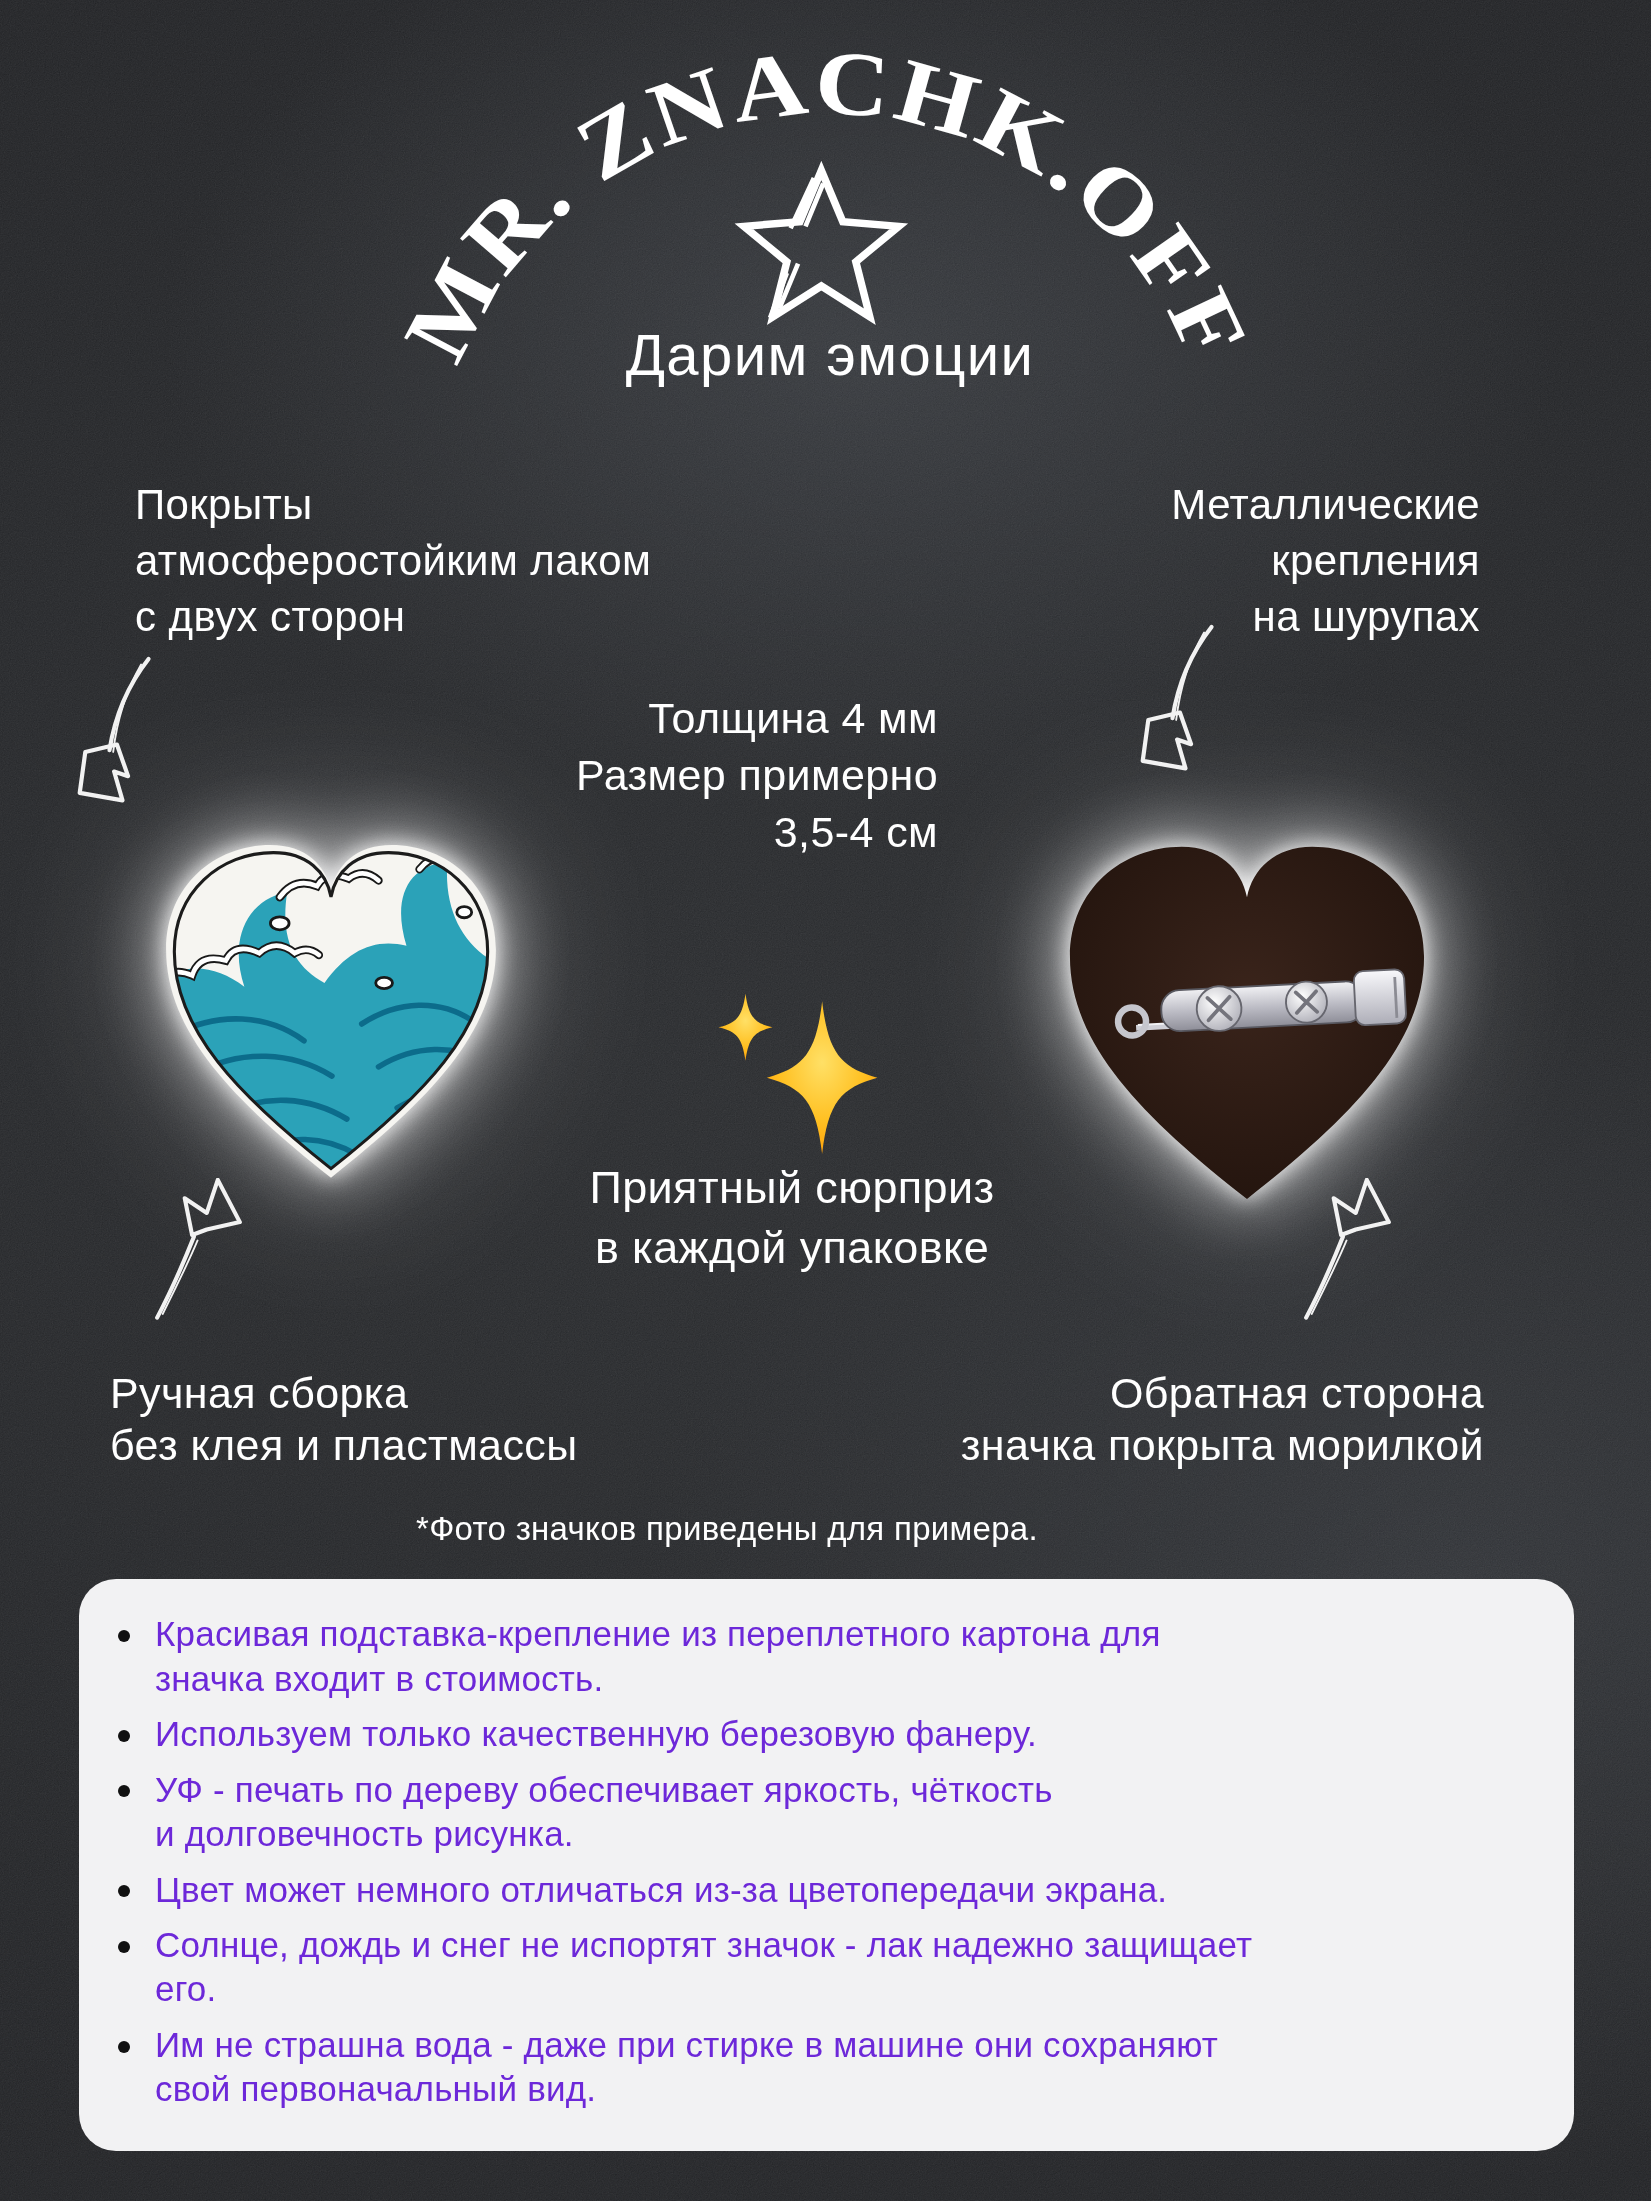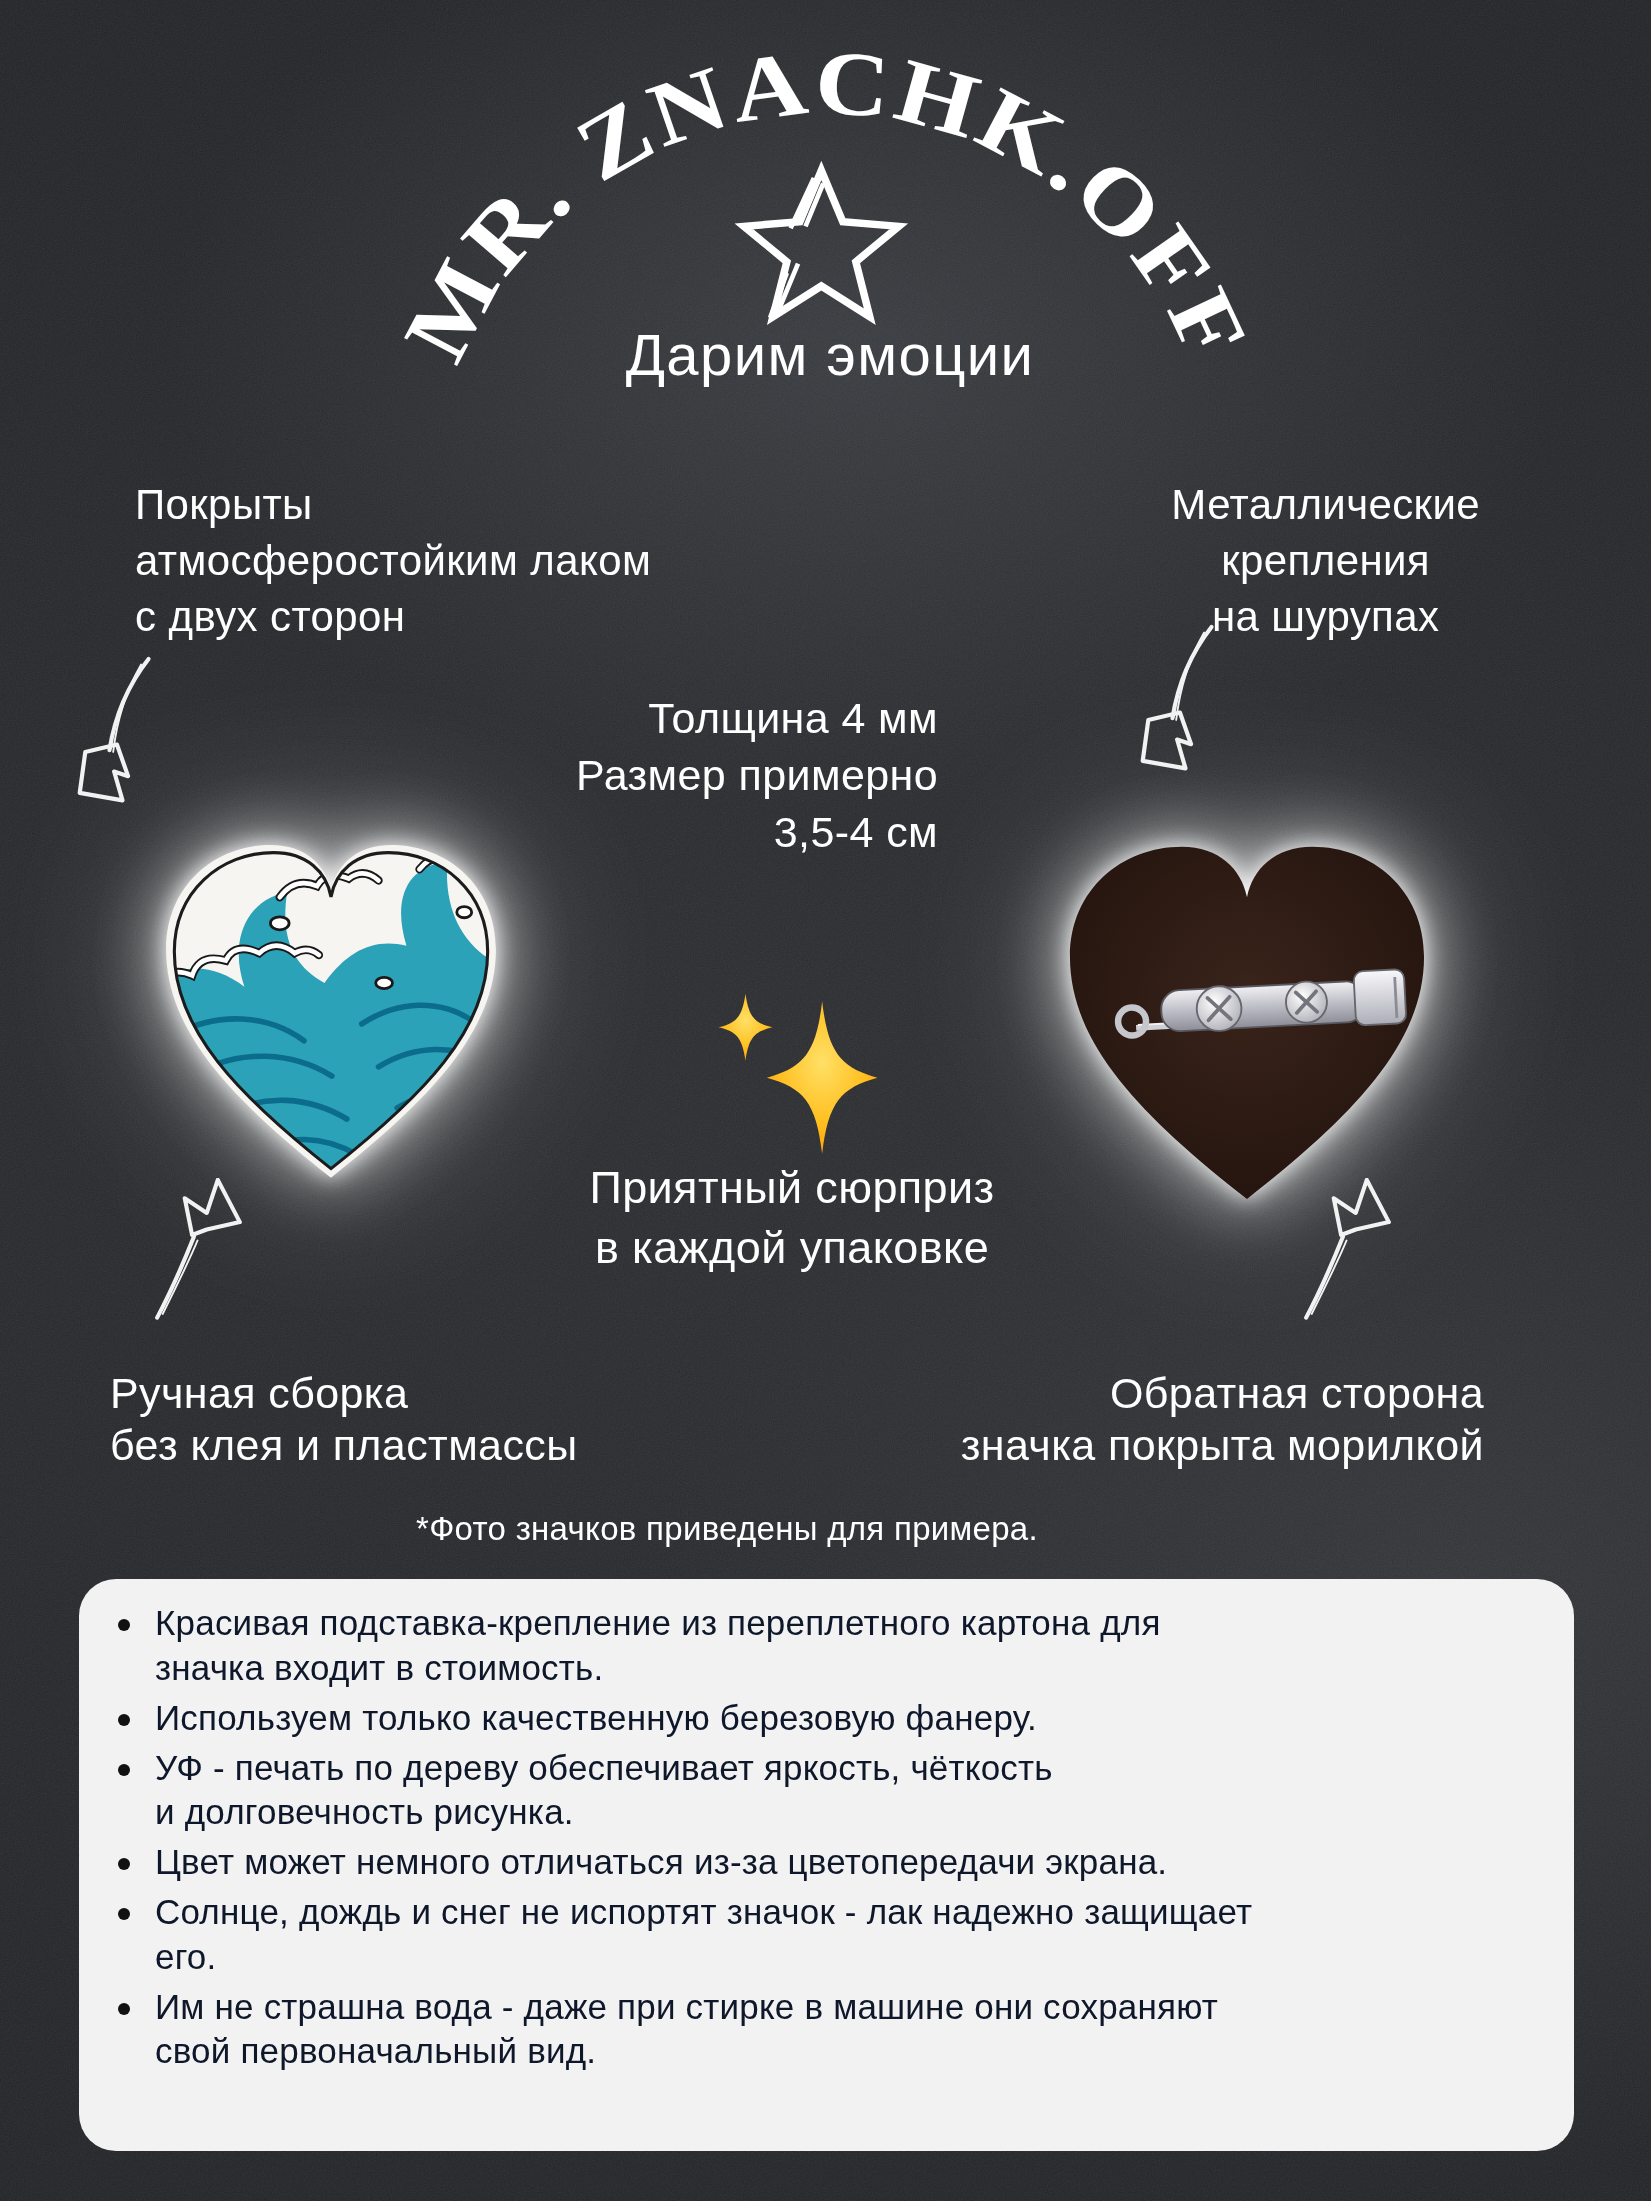--- a/index.html
+++ b/index.html
@@ -19,21 +19,21 @@
   .pre{white-space:pre-line;}
 
   .logo-svg{left:360px;top:24px;width:932px;height:401px;}
   .tagline{
     left:830px;top:321px;transform:translateX(-50%);
     font-size:58px;letter-spacing:1.4px;font-weight:400;
   }
 
   .feat{font-size:42px;line-height:1.33;font-weight:400;letter-spacing:0.4px;}
   .feat-tl{left:135px;top:477px;text-align:left;}
-  .feat-tr{right:172px;top:477px;text-align:center;}
+  .feat-tr{right:172px;top:477px;text-align:right;}
   .feat-size{left:757px;top:690px;transform:translateX(-50%);text-align:right;font-size:43px;}
   .feat-surprise{left:792px;top:1158px;transform:translateX(-50%);text-align:center;font-size:45px;}
   .feat-bl{left:110px;top:1367px;text-align:left;font-size:43px;line-height:1.22;}
   .feat-br{right:168px;top:1367px;text-align:right;font-size:43px;line-height:1.22;}
 
   .arrow{width:93px;height:157px;}
   .arrow path{stroke:#f2f2f2;fill:none;stroke-linecap:round;stroke-linejoin:round;}
   .a-tl{left:76px;top:653px;}
   .a-tr{left:1139px;top:621px;}
   .a-bl{left:147px;top:1178px;width:103px;height:147px;}
@@ -54,21 +54,21 @@
     left:79px;top:1579px;width:1495px;height:572px;
     background:#f2f2f3;border-radius:37px;
     box-sizing:border-box;padding:22.4px 34px 18.6px 28px;
     color:#161616;
   }
   .info-list{list-style:none;margin:0;padding:0;}
   .info-item{
     position:relative;
     padding-left:48px;margin-bottom:5.6px;
     font-size:35px;line-height:1.27;letter-spacing:0.2px;
-    white-space:pre-line;color:#0f172a;
+    white-space:pre-line;color:#6d28d9;margin-top:11px;
   }
   .info-item::before{
     content:"";position:absolute;left:11.2px;top:17.7px;
     width:12px;height:12px;border-radius:50%;background:#111;
   }
 </style>
 </head>
 <body>
 
 <div class="page">

